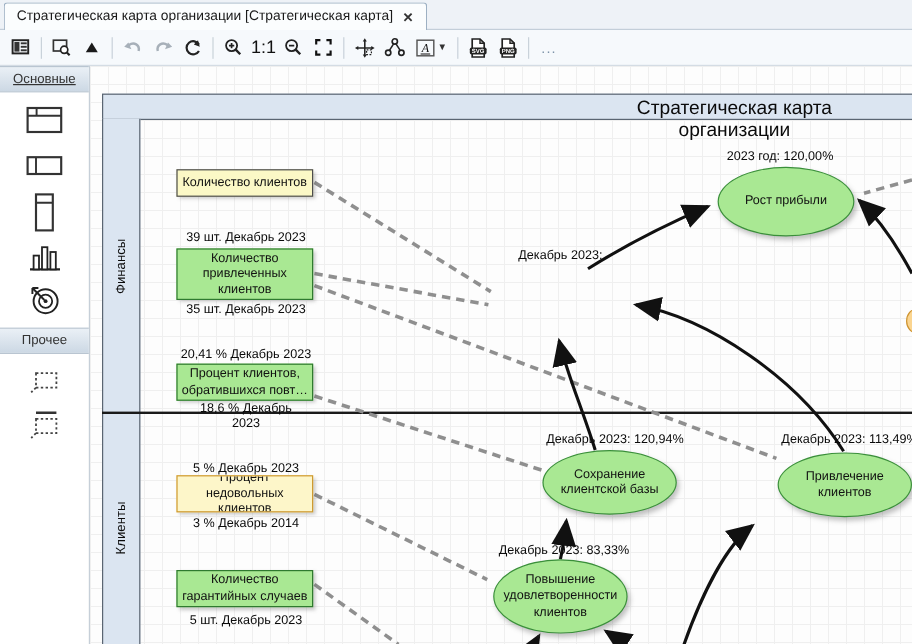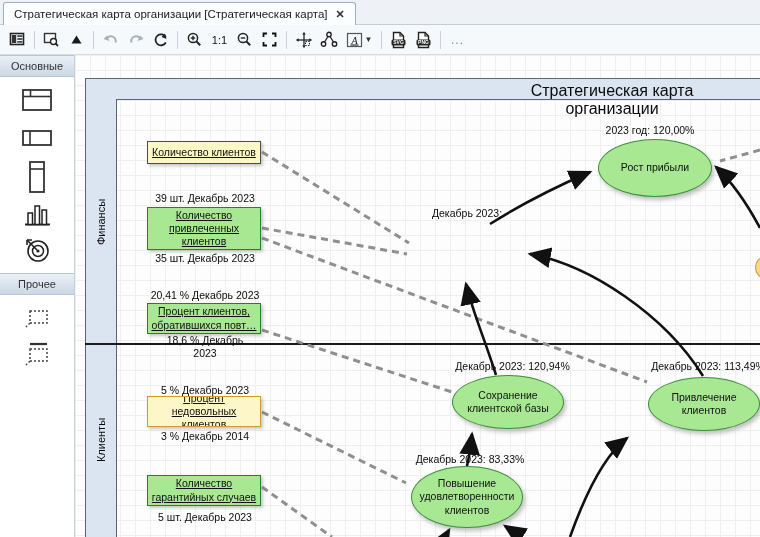--- a/index.html
+++ b/index.html
@@ -8,21 +8,21 @@
 
   
   .tabbar { position:absolute; left:0; top:0; width:760px; height:25px; background:#eef2f7; border-bottom:1px solid #c3ced9; }
   .tab { position:absolute; left:3px; top:2px; height:23px; background:#fbfdfe; border:1px solid #9db0c3; border-bottom:none; border-radius:3px 3px 0 0; display:flex; align-items:center; gap:8px; padding:0 10px; font-size:11.5px; color:#1a1a1a; }
   .tab-close { font-size:11px; color:#333; font-weight:bold; cursor:pointer; }
 
   
   .toolbar { position:absolute; left:0; top:25px; width:760px; height:30px; background:#f6f9fc; border-bottom:1px solid #d4dce4; display:flex; align-items:center; padding-left:5px; }
   .tbtn { width:25px; height:24px; display:flex; align-items:center; justify-content:center; border-radius:2px; }
   .tsep { width:1px; height:18px; background:#c9d2da; margin:0 4px; }
-  .scale-label { font-size:11px; color:#111; padding:0 2px; }
+  .scale-label { font-size:15px; color:#111; padding:0 2px; }
   .caret { font-size:8px; color:#333; margin-left:1px; }
   .more-label { color:#7d93a8; font-size:12px; letter-spacing:1px; padding:0 6px; }
 
   
   .palette { position:absolute; left:0; top:55px; width:75px; height:482px; background:#ffffff; border-right:1px solid #c6cfd8; }
   .pal-header { position:absolute; left:0; width:74px; height:22px; background:linear-gradient(#eaf0f6,#ccd8e4); border-top:1px solid #b9c5d1; border-bottom:1px solid #b9c5d1; display:flex; align-items:center; justify-content:center; font-size:11px; color:#333; }
   .pal-item { position:absolute; left:0; width:74px; height:34px; display:flex; align-items:center; justify-content:center; }
 
   
   .canvas { position:absolute; left:75px; top:55px; width:685px; height:482px; overflow:hidden;
@@ -31,21 +31,21 @@
     background-size:15px 15px; }
 
   .paper-titlebar { position:absolute; left:10px; top:23px; width:680px; height:22px; background:#dbe5f1; border:1px solid #5a6572; }
   .paper-title { position:absolute; left:437px; top:27px; width:200px; text-align:center; font-size:16px; color:#0b0b0b; }
   .lane-col { position:absolute; left:10px; top:44px; width:32px; height:438px; background:#dbe5f1; border-left:1px solid #5a6572; border-right:1px solid #5a6572; }
   .lane-divider { position:absolute; left:10px; top:288px; width:680px; height:2px; background:#1a1a1a; }
   .lane-label { position:absolute; width:120px; text-align:center; transform:rotate(-90deg); font-size:11px; color:#0b0b0b; }
 
   .svg-layer { position:absolute; left:0; top:0; width:685px; height:482px; pointer-events:none; }
 
-  .ind-box { position:absolute; width:114px; display:flex; align-items:center; justify-content:center; text-align:center; font-size:10.5px; line-height:1.25; padding:2px 3px; box-shadow:2px 2px 3px rgba(100,100,100,.35); overflow:hidden;text-decoration:underline; }
+  .ind-box { position:absolute; width:114px; display:flex; align-items:center; justify-content:center; text-align:center; font-size:10.5px; line-height:1.25; padding:2px 3px; box-shadow:2px 2px 3px rgba(100,100,100,.35); overflow:hidden; }
   .ind-green { background:#a9e893; border:1px solid #2f7a2f; }
   .ind-yellow { background:#fbf8c6; border:1px solid #4c4c4c; }
   .ind-orange { background:#fdf6c9; border:1px solid #cf9a2f; }
 
   .val-label { position:absolute; text-align:center; font-size:10.5px; line-height:1.2; color:#0b0b0b; }
 
   .goal { position:absolute; border-radius:50%; display:flex; align-items:center; justify-content:center; text-align:center; font-size:10.5px; line-height:1.25; padding:4px 8px; box-shadow:2px 3px 4px rgba(100,100,100,.4); }
   .goal-green { background:#a9e893; border:1.5px solid #3a8f3a; }
   .goal-blue  { background:#dbe4f2; border:1.5px solid #49525c; }
   .goal-label { position:absolute; text-align:center; font-size:10.5px; color:#0b0b0b; white-space:nowrap; }
@@ -176,21 +176,21 @@
           <text x="8.5" y="13.3" font-size="5" font-weight="bold" text-anchor="middle" fill="#fff">PNG</text>
         </svg>
     </div>
     <div class="tsep"></div>
     <div class="tbtn" style="width:auto;">
       <span class="more-label">...</span>
     </div>
   </div>
 
   <div class="palette">
-    <div class="pal-header" style="top:0;">
+    <div class="pal-header" style="top:0;text-decoration:underline;">
       <span>Основные</span>
     </div>
     <div class="pal-item" style="top:28px;">
       <svg width="32" height="26" viewBox="0 0 32 26">
           <rect x="2" y="3" width="28" height="20" fill="#fff" stroke="#333" stroke-width="1.8"></rect>
           <line x1="2" y1="9.5" x2="30" y2="9.5" stroke="#333" stroke-width="1.6"></line>
           <line x1="9.5" y1="3" x2="9.5" y2="9.5" stroke="#333" stroke-width="1.6"></line>
         </svg>
     </div>
     <div class="pal-item" style="top:66px;">

